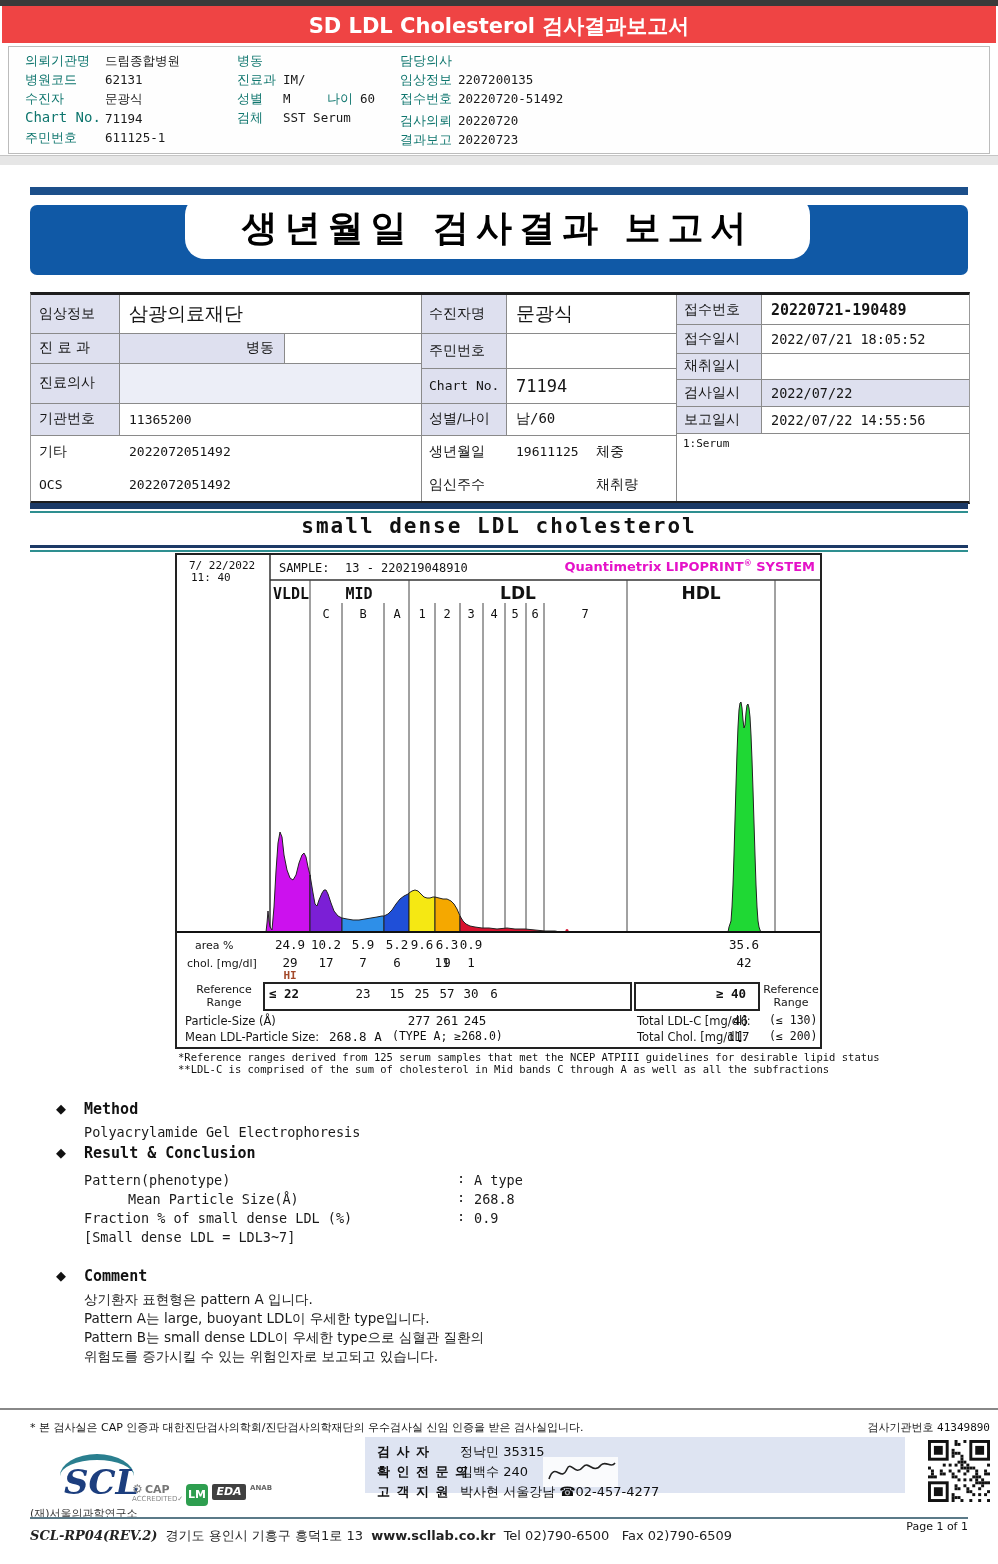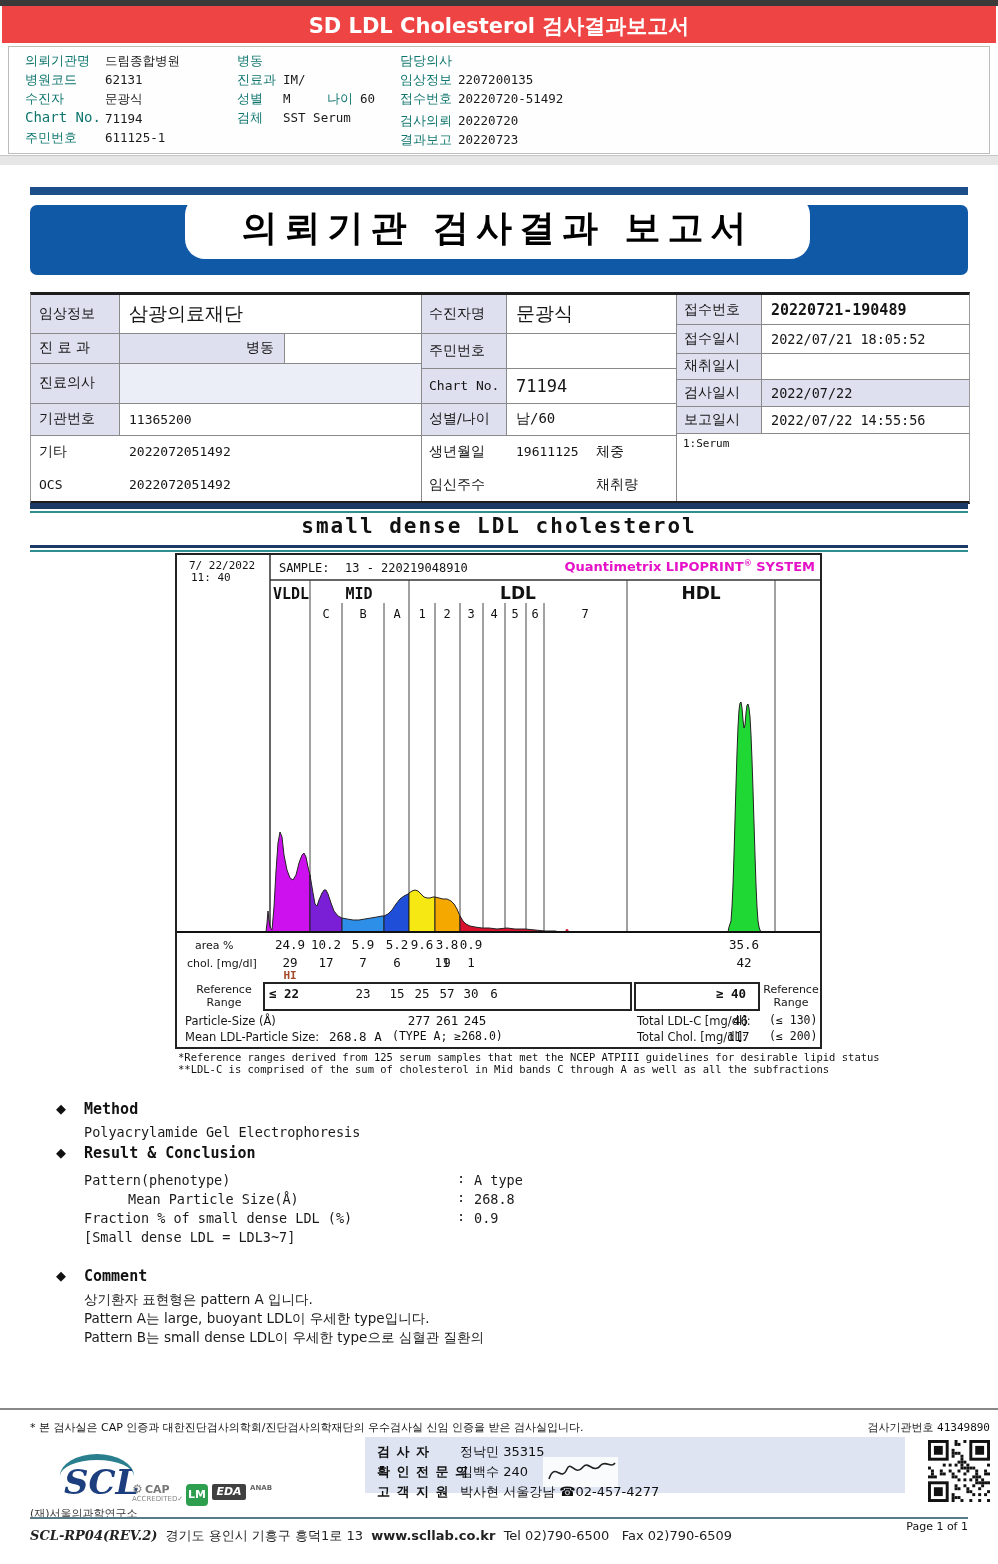--- a/index.html
+++ b/index.html
@@ -100,21 +100,21 @@
   <div class="abs flab" style="left:400px;top:112px;">검사의뢰</div>
   <div class="abs fval mono" style="left:458px;top:113px;">20220720</div>
   <div class="abs flab" style="left:400px;top:131px;">결과보고</div>
   <div class="abs fval mono" style="left:458px;top:132px;">20220723</div>
 
   <div class="abs graystrip"></div>
 
   <div class="abs navybar"></div>
   <div class="abs banner"></div>
   <div class="abs bannerwhite"></div>
-  <div class="abs bannertitle">의뢰기관 검사결과 보고서</div>
+  <div class="abs bannertitle">생년월일 검사결과 보고서</div>
 
   <div id="itable" class="abs">
 
     <div class="cell lav" style="left:0;top:0;width:88px;height:38px;"></div>
     <div class="cell lav" style="left:0;top:38px;width:88px;height:30px;"></div>
     <div class="cell lav" style="left:88px;top:38px;width:165px;height:30px;"></div>
     <div class="cell lav" style="left:0;top:68px;width:88px;height:40px;"></div>
     <div class="cell lavlt" style="left:88px;top:68px;width:302px;height:40px;"></div>
     <div class="cell lav" style="left:0;top:108px;width:88px;height:32px;"></div>
 
@@ -249,21 +249,21 @@
     <div class="abs sublab mono ctr" style="left:328px;top:52px;width:20px;">5</div>
     <div class="abs sublab mono ctr" style="left:348px;top:52px;width:20px;">6</div>
     <div class="abs sublab mono ctr" style="left:398px;top:52px;width:20px;">7</div>
 
     <div class="abs statlab" style="left:18px;top:384px;">area %</div>
     <div class="abs statnum mono ctr" style="left:88px;top:382px;width:50px;">24.9</div>
     <div class="abs statnum mono ctr" style="left:124px;top:382px;width:50px;">10.2</div>
     <div class="abs statnum mono ctr" style="left:161px;top:382px;width:50px;">5.9</div>
     <div class="abs statnum mono ctr" style="left:195px;top:382px;width:50px;">5.2</div>
     <div class="abs statnum mono ctr" style="left:220px;top:382px;width:50px;">9.6</div>
-    <div class="abs statnum mono ctr" style="left:245px;top:382px;width:50px;">3.8</div>
+    <div class="abs statnum mono ctr" style="left:245px;top:382px;width:50px;">6.3</div>
     <div class="abs statnum mono ctr" style="left:269px;top:382px;width:50px;">0.9</div>
     <div class="abs statnum mono ctr" style="left:542px;top:382px;width:50px;">35.6</div>
 
     <div class="abs statlab" style="left:10px;top:402px;">chol. [mg/dl]</div>
     <div class="abs statnum mono ctr" style="left:88px;top:400px;width:50px;">29</div>
     <div class="abs statnum mono ctr" style="left:124px;top:400px;width:50px;">17</div>
     <div class="abs statnum mono ctr" style="left:161px;top:400px;width:50px;">7</div>
     <div class="abs statnum mono ctr" style="left:195px;top:400px;width:50px;">6</div>
     <div class="abs statnum mono ctr" style="left:220px;top:400px;width:50px;margin-left:20px;">11</div>
     <div class="abs statnum mono ctr" style="left:245px;top:400px;width:50px;">9</div>
@@ -325,20 +325,21 @@
   <div class="abs body13 mono" style="left:84px;top:1210px;">Fraction % of small dense LDL (%)</div>
   <div class="abs body13 mono" style="left:457px;top:1208px;">:</div>
   <div class="abs body13 mono" style="left:474px;top:1210px;">0.9</div>
   <div class="abs body13 mono" style="left:84px;top:1229px;">[Small dense LDL = LDL3~7]</div>
 
   <div class="abs dia" style="left:56px;top:1268px;">◆</div>
   <div class="abs h15 mono" style="left:84px;top:1267px;">Comment</div>
   <div class="abs body13" style="left:84px;top:1291px;">상기환자 표현형은 pattern A 입니다.</div>
   <div class="abs body13" style="left:84px;top:1310px;">Pattern A는 large, buoyant LDL이 우세한 type입니다.</div>
   <div class="abs body13" style="left:84px;top:1329px;">Pattern B는 small dense LDL이 우세한 type으로 심혈관 질환의</div>
+  <div class="abs body13" style="left:84px;top:1348px;">위험도를 증가시킬 수 있는 위험인자로 보고되고 있습니다.</div>
 
   <div class="abs" style="left:0;top:1408px;width:998px;height:2px;background:#888;"></div>
   <div class="abs footnote" style="left:30px;top:1420px;">* 본 검사실은 CAP 인증과 대한진단검사의학회/진단검사의학재단의 우수검사실 신임 인증을 받은 검사실입니다.</div>
   <div class="abs footnote" style="left:700px;top:1420px;width:290px;text-align:right;">
     <span>검사기관번호</span>
     <span class="mono">41349890</span>
   </div>
 
   <div class="abs" style="left:60px;top:1454px;width:74px;height:16px;border-top:6px solid #2a7f8f;border-radius:50% 50% 0 0/100% 100% 0 0;"></div>
   <div class="abs" style="left:64px;top:1462px;font-family:'DejaVu Serif','Liberation Serif',serif;font-style:italic;font-weight:bold;font-size:34px;color:#1c3e7e;">SCL</div>

